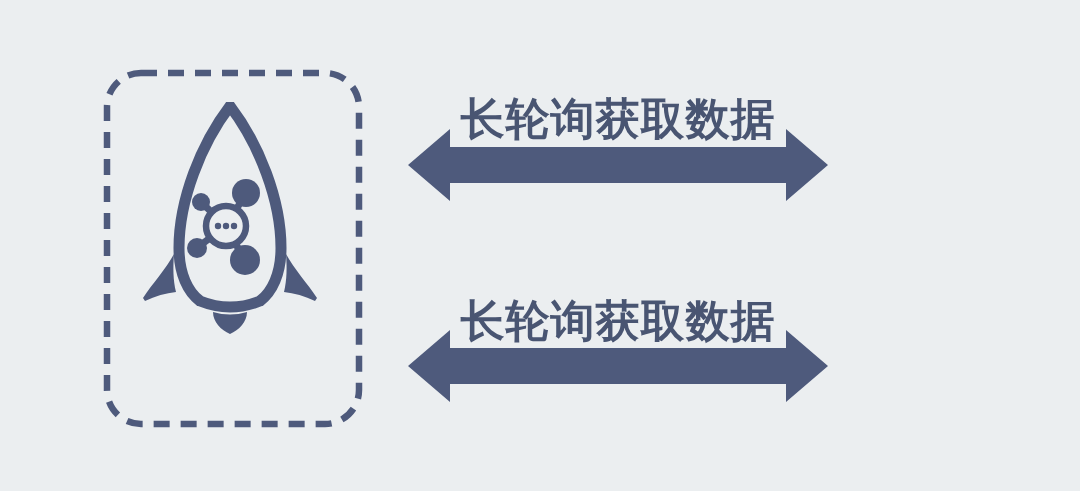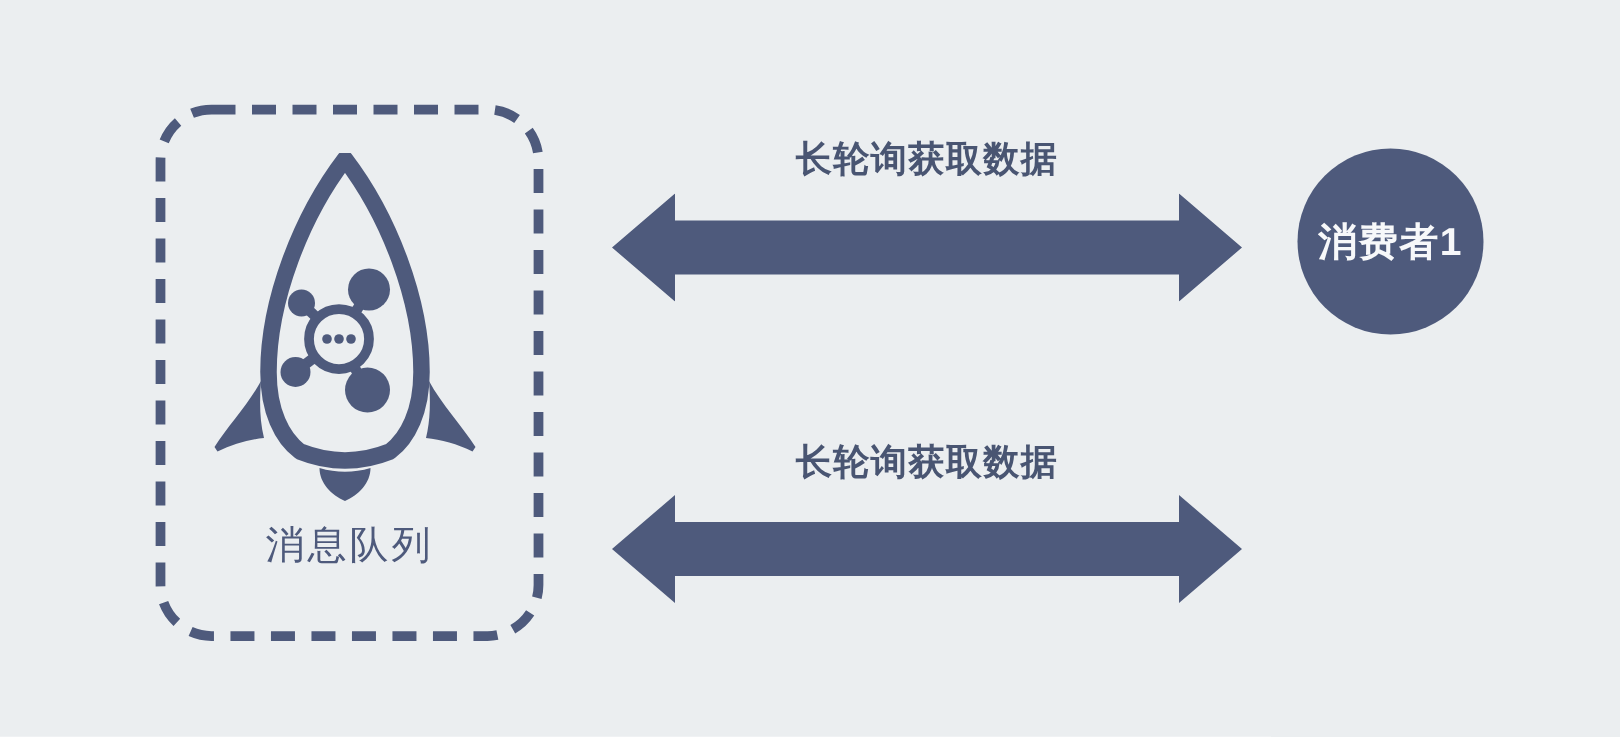--- a/index.html
+++ b/index.html
@@ -40,21 +40,21 @@
     letter-spacing: 2px;
     color: #4e5a7c;
   }
 
   
   .flow-label {
     position: absolute;
     left: 408px;
     width: 420px;
     text-align: center;
-    font-size: 24px;
+    font-size: 44px;
     font-weight: 700;
     letter-spacing: 1px;
     color: #495572;
   }
   .flow-label.row1 { top: 90px; }
   .flow-label.row2 { top: 292px; }
 
   .arrow {
     position: absolute;
     left: 408px;
@@ -121,29 +121,25 @@
       </g>
 
       <g fill="#4e5a7c">
         <path d="M34,152 C26,167 12,182 3,196 L5,199 C15,194 26,191 36,190 C33,178 33,165 34,152 Z"></path>
         <path d="M146,152 C154,167 168,182 177,196 L175,199 C165,194 154,191 144,190 C147,178 147,165 146,152 Z"></path>
       </g>
 
       <path d="M73,210 Q90,215 107,210 C107,220 99,228 90,232 C81,228 73,220 73,210 Z" fill="#4e5a7c"></path>
     </svg>
 
-    <div class="queue-label">消息队列</div>
   </div>
 
   <div class="flow-label row1">长轮询获取数据</div>
   <svg class="arrow row1" viewBox="0 0 420 72" aria-hidden="true">
     <polygon points="0,36 42,0 42,18 378,18 378,0 420,36 378,72 378,54 42,54 42,72" fill="#4e5a7c"></polygon>
   </svg>
-  <div class="consumer-circle row1">
-    <span class="consumer-label">消费者1</span>
-  </div>
 
   <div class="flow-label row2">长轮询获取数据</div>
   <svg class="arrow row2" viewBox="0 0 420 72" aria-hidden="true">
     <polygon points="0,36 42,0 42,18 378,18 378,0 420,36 378,72 378,54 42,54 42,72" fill="#4e5a7c"></polygon>
   </svg>
 
 </div>
 
 </body></html>

